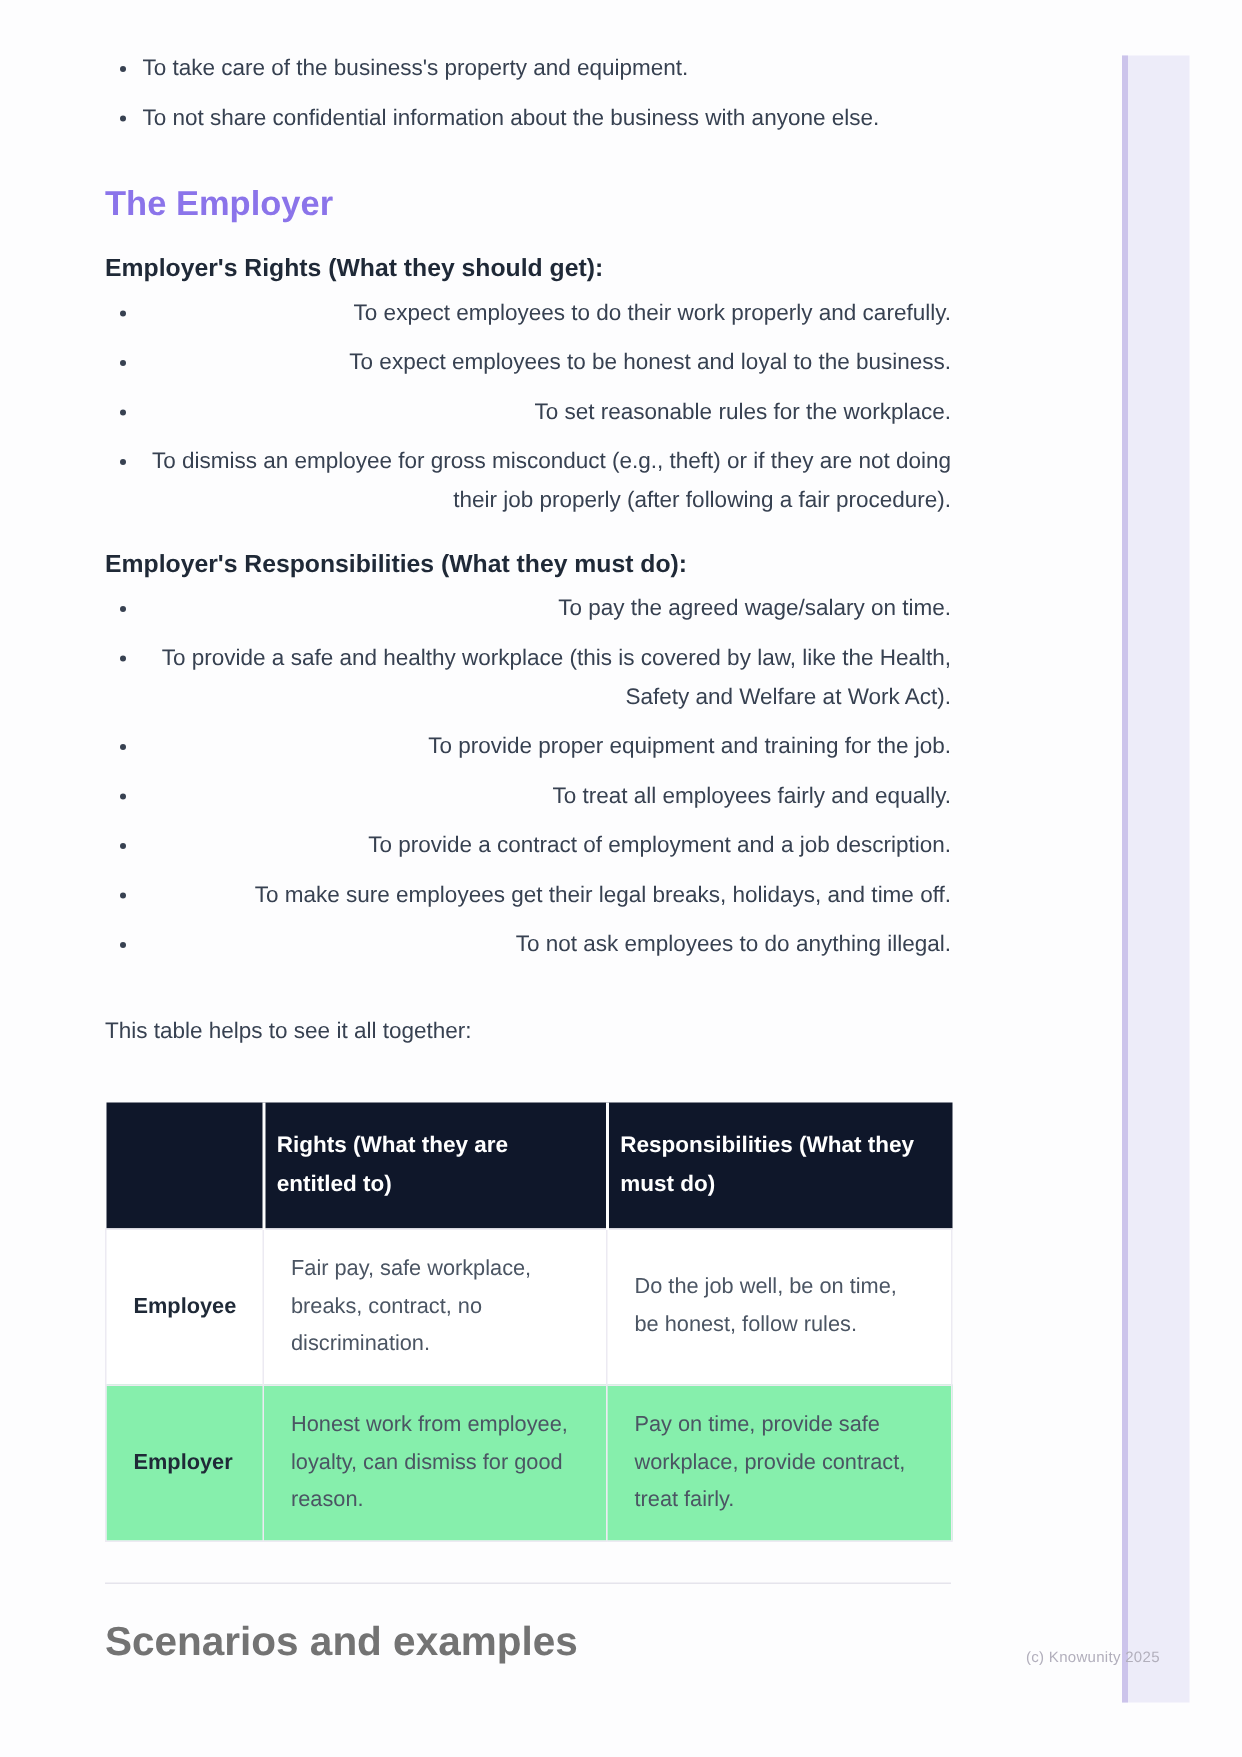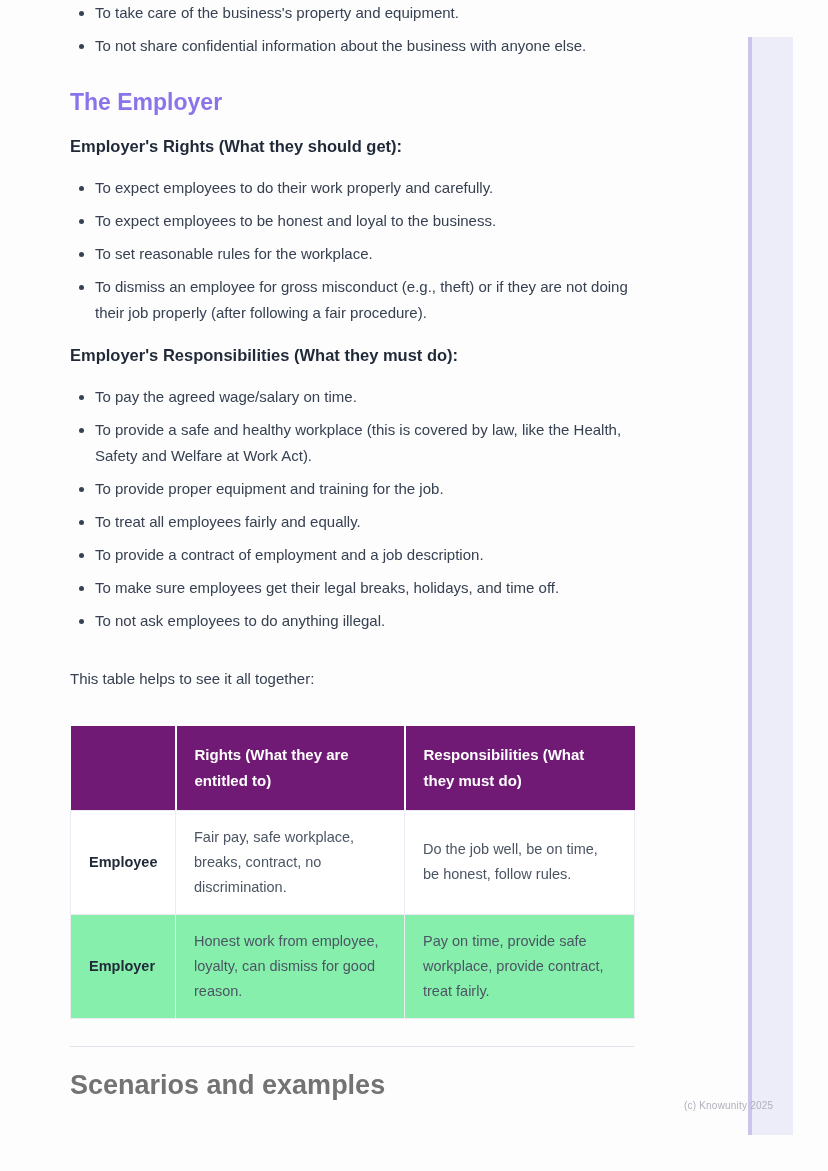--- a/index.html
+++ b/index.html
@@ -34,60 +34,60 @@
     width: 564px;
     z-index: 0;
   }
   ul.bullet-list {
     list-style: disc outside;
     padding-left: 25px;
     font-size: 15px;
     line-height: 26px;
   }
   ul.bullet-list li { margin-bottom: 7px; color: #374151; }
-  ul.intro-list { }
+  ul.intro-list { margin-top: 33px; }
   h2.purple-heading {
     margin-top: 28px;
     font-size: 23px;
     line-height: 30px;
     font-weight: 700;
     color: #8b74ea;
   }
   p.bold-label {
     margin-top: 16px;
     font-size: 16.5px;
     line-height: 26px;
     font-weight: 700;
     color: #1f2937;
   }
-  ul.after-label { margin-top: 16px; }
+  ul.after-label { margin-top: 4px; text-align: right; }
   p.plain-text {
     margin-top: 32px;
     font-size: 15px;
     line-height: 26px;
     color: #374151;
   }
   table.summary-table {
     margin-top: 34px;
     width: 564px;
     border-collapse: collapse;
     table-layout: fixed;
   }
   table.summary-table col.c1 { width: 105px; }
   table.summary-table col.c2 { width: 229px; }
   table.summary-table col.c3 { width: 230px; }
   table.summary-table th {
-    background: #701a75;
+    background: #0f172a;
     color: #ffffff;
     font-size: 15px;
     line-height: 26px;
     font-weight: 600;
     text-align: left;
     vertical-align: middle;
-    padding: 14px 18px;
+    padding: 14px 8px;
     height: 84px;
     border-left: 2px solid #fdfdfe;
   }
   table.summary-table th:first-child { border-left: none; }
   table.summary-table td {
     font-size: 14.5px;
     line-height: 25px;
     color: #4b5563;
     vertical-align: middle;
     padding: 14px 18px;

